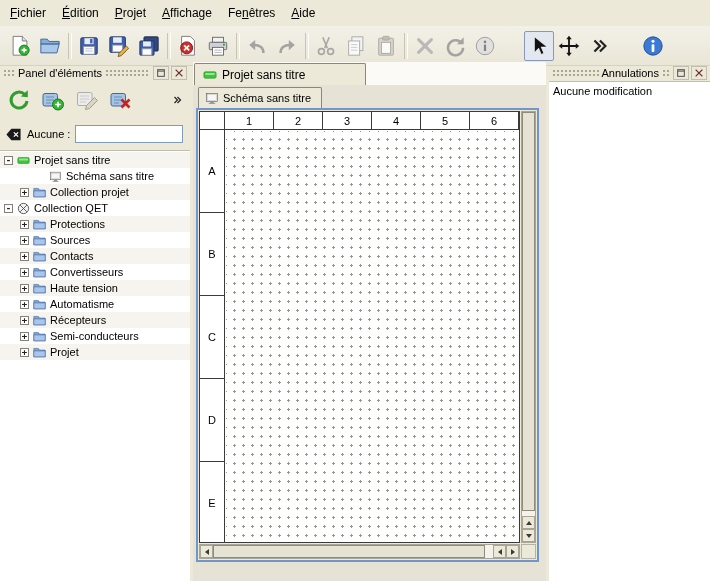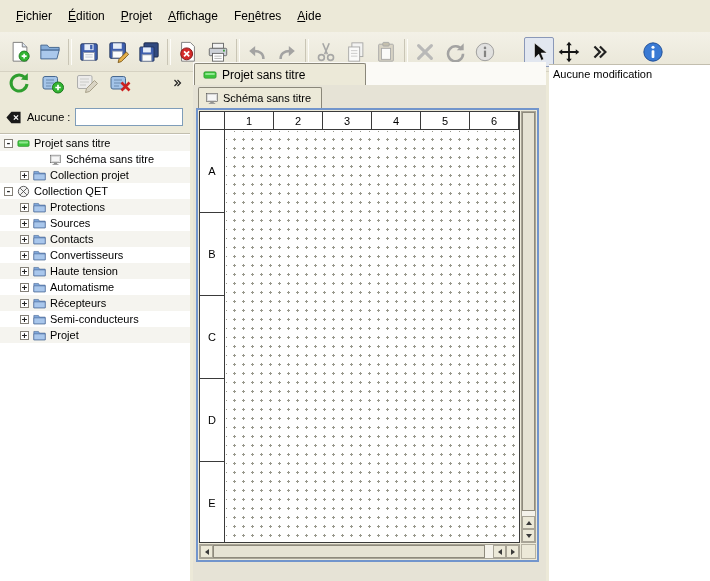--- a/index.html
+++ b/index.html
@@ -2,21 +2,21 @@
 <html><head>
 <meta charset="utf-8">
 <style>
   *{margin:0;padding:0;box-sizing:border-box}
   html,body{background:#ece9d8}
   body{width:710px;height:581px;font-family:"Liberation Sans",sans-serif;font-size:12px;color:#000;overflow:hidden}
   button{font:inherit;cursor:default}
   #app{position:relative;width:710px;height:581px;background:#ece9d8;overflow:hidden}
 
   
-  .menubar{display:flex;height:32px;align-items:center;padding:0 8px;background:#ece9d8}
+  .menubar{display:flex;height:26px;align-items:center;padding:0 2px;background:#ece9d8}
   .menu-item{padding:3px 8px;white-space:nowrap}
 
   
   .toolbar{display:flex;height:40px;align-items:center;padding:0 5px;background:linear-gradient(#f3f1e7,#e9e6d7);border-bottom:1px solid #d6d2c2}
   .tb-item{width:30px;height:30px;display:flex;align-items:center;justify-content:center;flex:none;border:1px solid transparent;border-radius:2px}
   .tb-item.pressed{border:1px solid #8a98b8;background:#e2e7f0}
   .tb-item.disabled{opacity:.9}
   .tb-icon{width:22px;height:22px;display:block}
   .tb-icon svg{width:100%;height:100%;display:block}
   .t-sep{width:9px;border:none}
@@ -329,20 +329,44 @@
             <circle cx="12" cy="6.8" r="1.7" fill="#fff"></circle>
             <rect x="10.5" y="10" width="3" height="8.5" rx="1" fill="#fff"></rect>
           </svg>
         </span>
       </div>
     </div>
 
   <div class="main" data-name="main-area">
 
     <div class="dock left-dock" data-name="elements-panel">
+      <div class="dock-titlebar" data-name="elements-panel-titlebar">
+        <span class="grip g1" data-name="dock-grip"></span>
+        <span class="dock-title" data-name="elements-panel-title">Panel d'éléments</span>
+        <span class="grip g2" data-name="dock-grip"></span>
+        <span class="dock-btns" data-name="dock-buttons">
+
+            <button class="dock-btn" data-name="float-panel-button">
+              <span class="dock-btn-icon" data-name="float-icon">
+                <svg viewBox="0 0 24 24">
+                  <rect x="4" y="4" width="16" height="16" fill="none" stroke="#555" stroke-width="2.5"></rect>
+                  <path d="M4 7.5h16" stroke="#555" stroke-width="2.5"></path>
+                </svg>
+              </span>
+            </button>
+
+            <button class="dock-btn" data-name="close-panel-button">
+              <span class="dock-btn-icon" data-name="close-icon">
+                <svg viewBox="0 0 24 24">
+                  <path d="M5 5l14 14M19 5L5 19" stroke="#6a2a2a" stroke-width="3" stroke-linecap="square"></path>
+                </svg>
+              </span>
+            </button>
+          </span>
+      </div>
       <div class="panel-toolbar" data-name="elements-panel-toolbar">
 
           <div class="ptb-item" data-name="reload-collections-button">
             <span class="tb-icon" data-name="refresh-icon">
               <svg viewBox="0 0 24 24">
                 <path d="M20 13a8 8 0 1 1-2.5-6.8" fill="none" stroke="#2f9e2f" stroke-width="3"></path>
                 <path d="M20.8 2.2v7l-7-.8z" fill="#2f9e2f"></path>
               </svg>
             </span>
           </div>
@@ -624,19 +648,43 @@
             </div>
             <div class="sb-corner" data-name="scrollbar-corner"></div>
           </div>
         </div>
       </div>
     </div>
 
     <div class="splitter split-r" data-name="right-splitter"></div>
 
     <div class="dock right-dock" data-name="undo-panel">
+      <div class="dock-titlebar" data-name="undo-panel-titlebar">
+        <span class="grip gflex" data-name="dock-grip"></span>
+        <span class="dock-title" data-name="undo-panel-title">Annulations</span>
+        <span class="grip gfix" data-name="dock-grip"></span>
+        <span class="dock-btns" data-name="dock-buttons">
+
+            <button class="dock-btn" data-name="float-panel-button">
+              <span class="dock-btn-icon" data-name="float-icon">
+                <svg viewBox="0 0 24 24">
+                  <rect x="4" y="4" width="16" height="16" fill="none" stroke="#555" stroke-width="2.5"></rect>
+                  <path d="M4 7.5h16" stroke="#555" stroke-width="2.5"></path>
+                </svg>
+              </span>
+            </button>
+
+            <button class="dock-btn" data-name="close-panel-button">
+              <span class="dock-btn-icon" data-name="close-icon">
+                <svg viewBox="0 0 24 24">
+                  <path d="M5 5l14 14M19 5L5 19" stroke="#6a2a2a" stroke-width="3" stroke-linecap="square"></path>
+                </svg>
+              </span>
+            </button>
+          </span>
+      </div>
       <div class="undo-list" data-name="undo-list">
         <div class="undo-item" data-name="undo-list-item">Aucune modification</div>
       </div>
     </div>
 
   </div>
 </div>
 
 </body></html>

